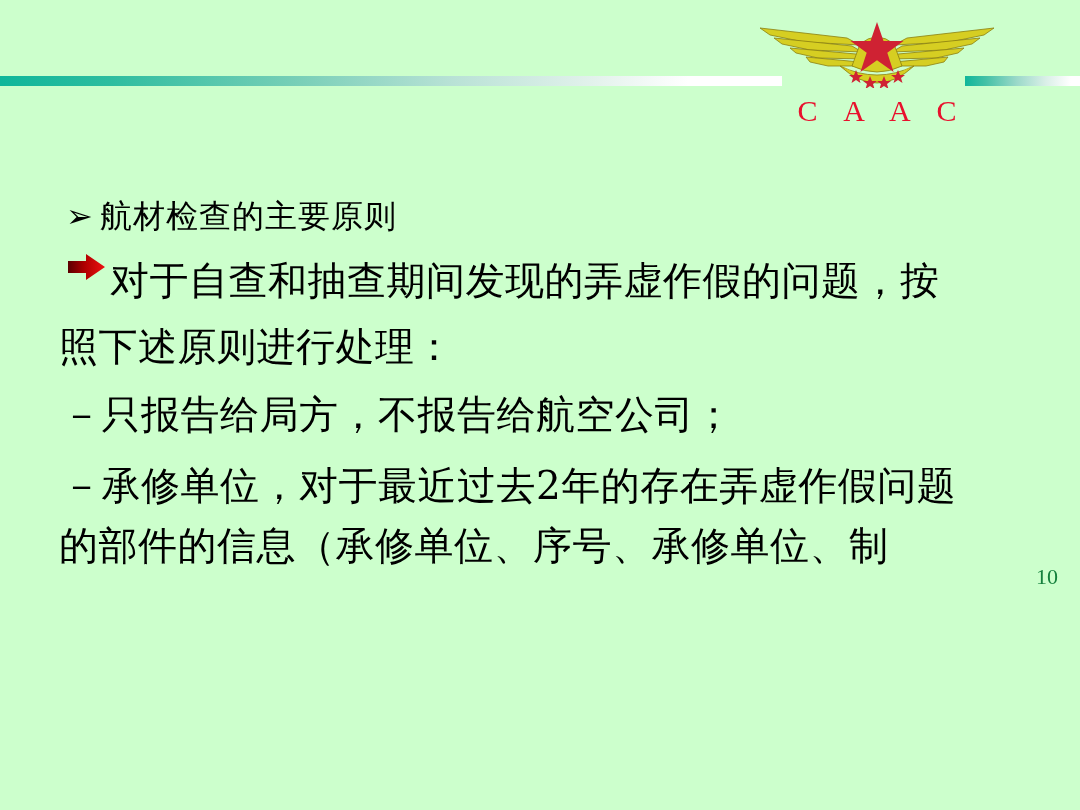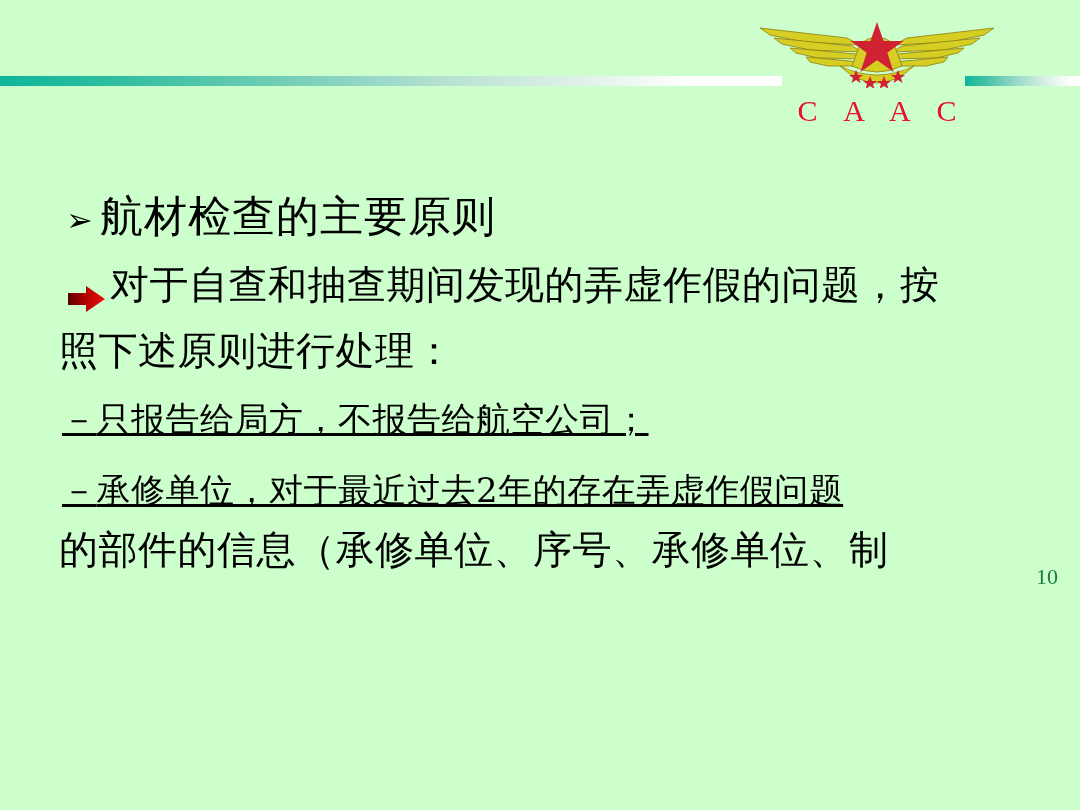--- a/index.html
+++ b/index.html
@@ -90,31 +90,31 @@
   }
   .arrow-glyph {
     display: inline-block;
     width: 34px;
     font-size: 32px;
     line-height: 60px;
     color: #000;
     font-family: "DejaVu Sans", sans-serif;
   }
   .title-text {
-    font-size: 43px;
+    font-size: 32px;
     letter-spacing: 1px;
     text-align: center;
   }
 
   .l-red {
     margin-left: 66px;
     font-size: 39px;
     line-height: 58px;
     display: flex;
-    align-items: flex-end;
+    align-items: flex-start;
   }
   .red-arrow {
     display: inline-block;
     width: 42px;
     height: 30px;
     flex: 0 0 42px;
     margin-right: 2px;
   }
   .red-arrow svg { display: block; }
   .red-text {
@@ -124,24 +124,23 @@
 
   .l-cont {
     margin-left: 59px;
     font-size: 39px;
     line-height: 58px;
     letter-spacing: 0.5px;
   }
 
   .l-dash {
     margin-left: 62px;
-    font-size: 34px;
+    font-size: 39px;
     line-height: 62px;
     letter-spacing: 0.5px;
-    text-decoration: underline;
   }
 
   .sp-1 { height: 6px; }
   .sp-2 { height: 8px; }
   .sp-3 { height: 9px; }
 
   
   #page-number {
     position: absolute;
     right: 22px;

